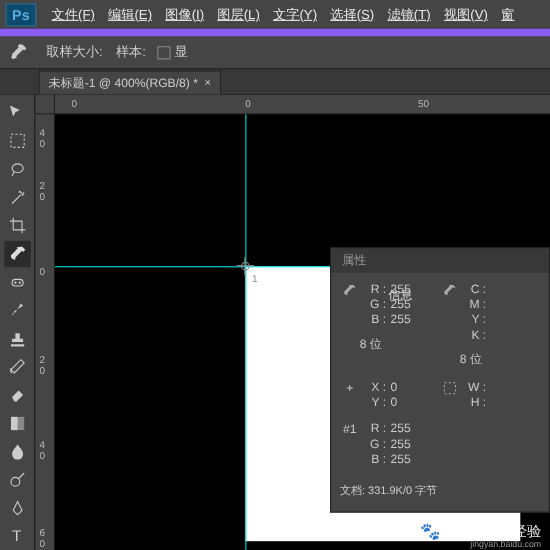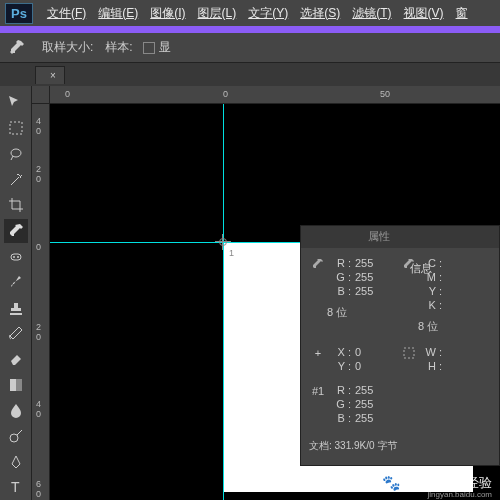--- a/index.html
+++ b/index.html
@@ -1,18 +1,18 @@
 <!DOCTYPE html>
 <html><head>
 <meta charset="utf-8">
 <style>
 * { margin: 0; padding: 0; box-sizing: border-box; font-family: "Microsoft YaHei", sans-serif; }
 body { background: #000; width: 500px; height: 500px; overflow: hidden; position: relative; }
 .menubar { background: #454545; height: 26px; display: flex; align-items: center; padding: 0 5px; color: #e8e8e8; font-size: 12px; }
-.ps-logo { background: #0f172a; color: #5badde; font-weight: bold; padding: 2px 5px; font-size: 13px; margin-right: 8px; border: 1px solid #3d6d8c; }
+.ps-logo { background: #0c4a6e; color: #5badde; font-weight: bold; padding: 2px 5px; font-size: 13px; margin-right: 8px; border: 1px solid #3d6d8c; }
 .menu-item { padding: 0 6px; cursor: pointer; text-decoration: underline; }
 .optbar { background: #454545; height: 36px; display: flex; align-items: center; padding: 0 8px; color: #ccc; font-size: 12px; border-top: 7px solid #8b5cf6; }
 .opt-icon { margin-right: 10px; display: flex; align-items: center; }
 .opt-label { margin: 0 6px; }
 .dropdown { background: #3a3a3a; border: 1px solid #222; padding: 2px 18px 2px 6px; color: #ddd; position: relative; margin-right: 8px; }
 .dropdown::after { content: "▾"; position: absolute; right: 4px; font-size: 9px; }
 .checkbox { width: 12px; height: 12px; border: 1px solid #888; margin: 0 4px; display: inline-block; }
 .tabbar { background: #383838; height: 24px; display: flex; align-items: center; padding-left: 35px; border-top: 1px solid #222; }
 .doc-tab { background: #454545; border: 1px solid #222; border-bottom: none; color: #ccc; font-size: 11px; padding: 3px 8px; display: flex; align-items: center; }
 .doc-tab .close { margin-left: 6px; font-size: 10px; }
@@ -29,21 +29,21 @@
 .canvas { position: absolute; left: 173px; top: 138px; width: 250px; height: 250px; background: #fff; }
 .guide-h { position: absolute; left: 0; right: 0; height: 1px; background: #00e0e0; }
 .guide-v { position: absolute; top: 0; bottom: 0; width: 1px; background: #00e0e0; }
 .sample-point { position: absolute; width: 16px; height: 16px; }
 .sample-point::before, .sample-point::after { content: ""; position: absolute; background: #888; }
 .sample-point::before { left: 7px; top: 0; width: 1px; height: 16px; }
 .sample-point::after { top: 7px; left: 0; height: 1px; width: 16px; }
 .sample-circle { position: absolute; left: 4px; top: 4px; width: 8px; height: 8px; border: 1px solid #888; border-radius: 50%; }
 .sample-num { position: absolute; left: 14px; top: 14px; font-size: 9px; color: #888; }
 .info-panel { position: absolute; right: 0; top: 225px; width: 200px; background: #454545; border: 1px solid #222; color: #ccc; font-size: 11px; }
-.panel-tabs { display: flex; background: #383838; height: 22px; justify-content: center; }
+.panel-tabs { display: flex; background: #383838; height: 22px; }
 .panel-tab { padding: 3px 10px; font-size: 11px; color: #999; }
 .panel-tab.active { background: #454545; color: #ddd; margin-top: 32px; }
 .info-body { padding: 8px; }
 .info-row { display: flex; padding: 1px 0; }
 .info-row .lbl { width: 24px; text-align: right; }
 .info-row .val { margin-left: 4px; }
 .info-icon { width: 18px; display: flex; align-items: flex-start; justify-content: center; padding-top: 2px; }
 .info-section { display: flex; margin-bottom: 10px; }
 .info-cols { flex: 1; }
 .info-footer { font-size: 10px; padding: 4px 0; }
@@ -77,20 +77,21 @@
       </svg>
   </span>
   <span class="opt-label">取样大小:</span>
   <span class="opt-label">样本:</span>
   <span class="checkbox"></span>
   <span>显</span>
 </div>
 
 <div class="tabbar">
   <div class="doc-tab">
+    <span>未标题-1 @ 400%(RGB/8) *</span>
     <span class="close">×</span>
   </div>
 </div>
 
 <div class="workspace">
   <div class="toolbox">
     <div class="tool">
         <svg width="16" height="16">
           <path d="M1 1l3 10 2-4 4-2z" fill="#ccc"></path>
         </svg>

